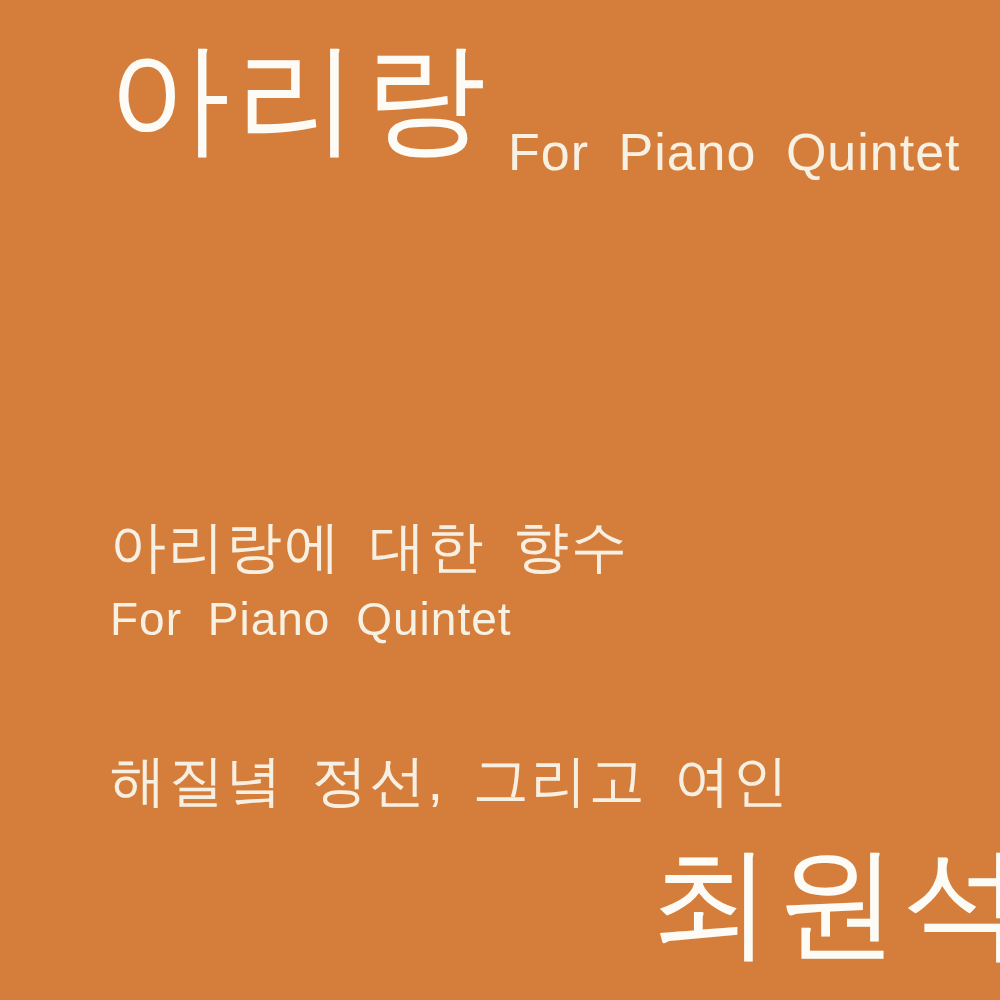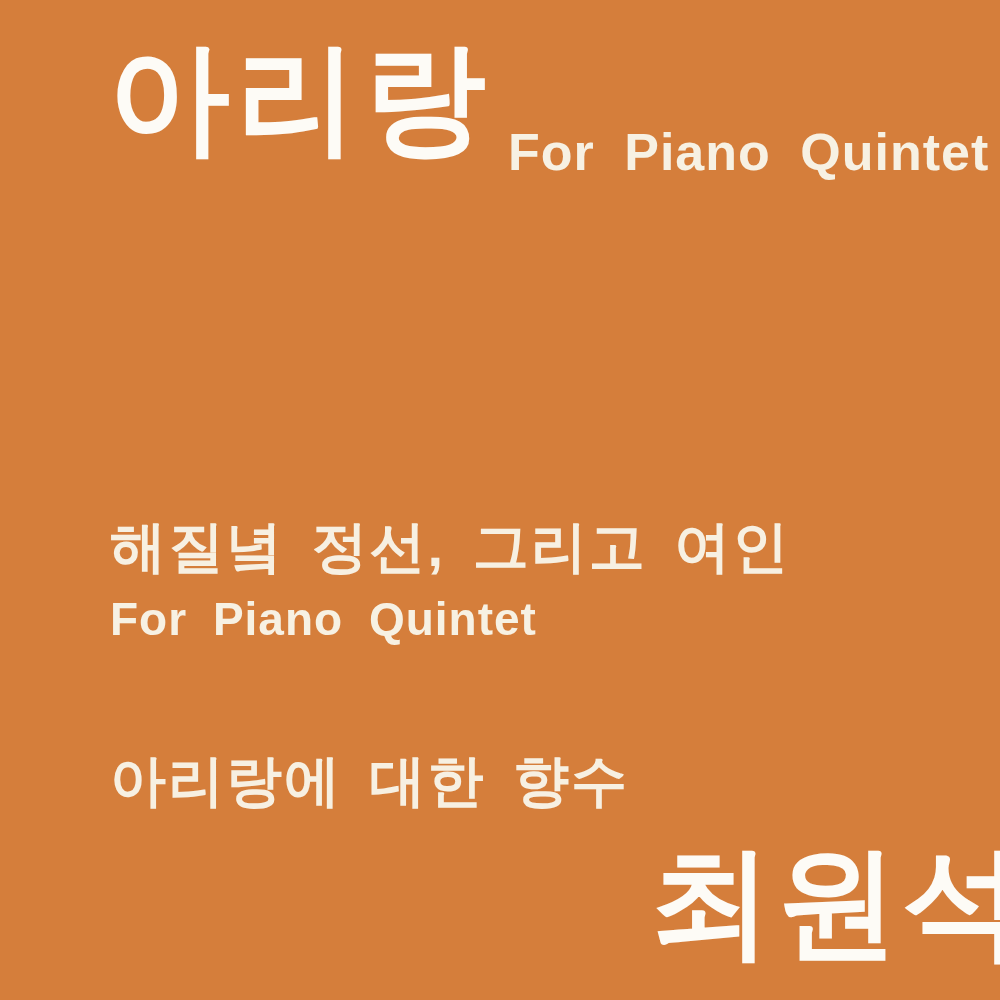--- a/index.html
+++ b/index.html
@@ -16,21 +16,21 @@
   .cover {
     position: absolute;
     inset: 0;
     width: 1000px;
     height: 1000px;
     background: #d57e3b;
   }
   .txt {
     position: absolute;
     white-space: pre;
-    font-weight: 700;
+    font-weight: 400;
   }
   .title {
     left: 108px;
     top: 28px;
     font-size: 122px;
     line-height: 1.15;
     color: #fdfbf6;
     letter-spacing: 6px;
   }
   .subtitle-top {
@@ -74,21 +74,21 @@
 </head>
 <body>
 
 <div class="cover">
 
   <div class="txt title">아리랑</div>
 
   <div class="txt subtitle-top">For Piano Quintet</div>
 
   <div class="txt poem">
+    <div>아리랑에 대한 향수</div>
     <div>해질녘 정선, 그리고 여인</div>
-    <div>아리랑에 대한 향수</div>
   </div>
 
   <div class="txt subtitle-mid">For Piano Quintet</div>
 
   <div class="txt artist">최원석</div>
 
 </div>
 
 </body></html>

